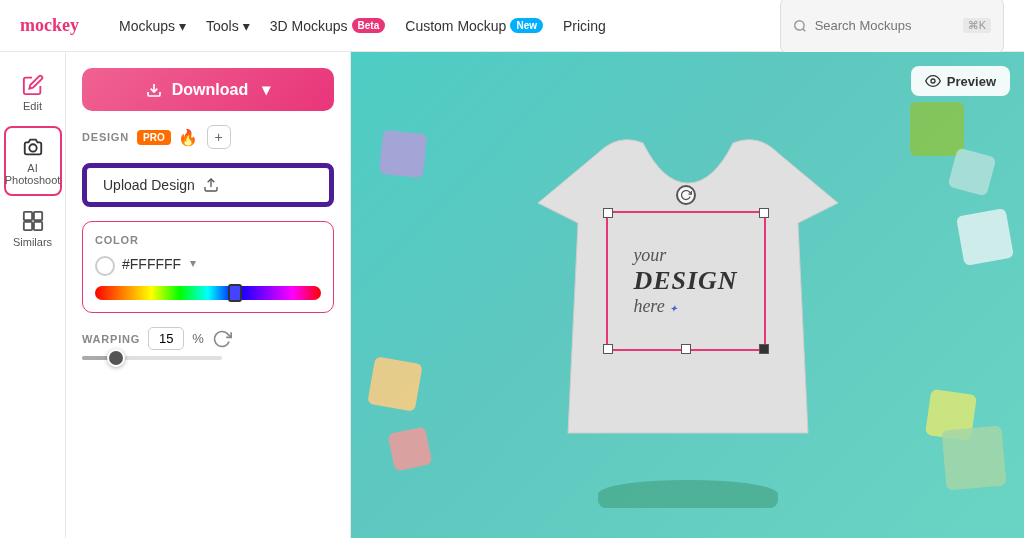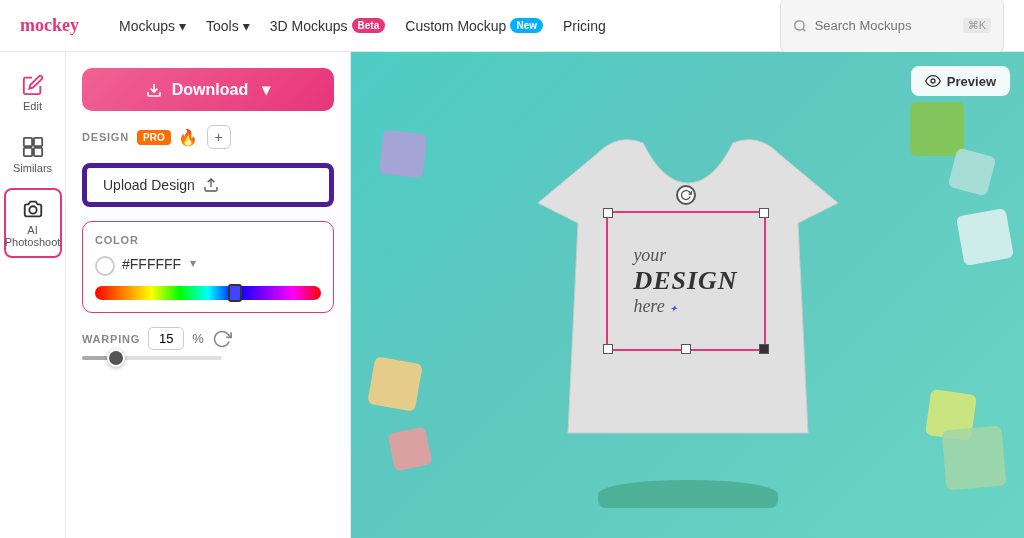--- a/index.html
+++ b/index.html
@@ -126,36 +126,36 @@
 
     <div class="sidebar-icon-item">
       <svg width="22" height="22" viewBox="0 0 24 24" fill="none" stroke="#e8357a" stroke-width="2">
           <path d="M11 4H4a2 2 0 0 0-2 2v14a2 2 0 0 0 2 2h14a2 2 0 0 0 2-2v-7"></path>
           <path d="M18.5 2.5a2.121 2.121 0 0 1 3 3L12 15l-4 1 1-4 9.5-9.5z"></path>
         </svg>
       <span class="sidebar-icon-label">Edit</span>
     </div>
 
 
+    <div class="sidebar-icon-item active-red">
+      <svg width="22" height="22" viewBox="0 0 24 24" fill="none" stroke="#333" stroke-width="2">
+          <circle cx="12" cy="13" r="4"></circle>
+          <path d="M5 7h2l2-3h6l2 3h2a2 2 0 0 1 2 2v9a2 2 0 0 1-2 2H5a2 2 0 0 1-2-2V9a2 2 0 0 1 2-2z"></path>
+        </svg>
+      <span class="sidebar-icon-label">AI Photoshoot</span>
+    </div>
+
     <div class="sidebar-icon-item">
       <svg width="22" height="22" viewBox="0 0 24 24" fill="none" stroke="#555" stroke-width="2">
           <rect x="2" y="2" width="9" height="9" rx="1"></rect>
           <rect x="13" y="2" width="9" height="9" rx="1"></rect>
           <rect x="2" y="13" width="9" height="9" rx="1"></rect>
           <rect x="13" y="13" width="9" height="9" rx="1"></rect>
         </svg>
       <span class="sidebar-icon-label">Similars</span>
-    </div>
-
-    <div class="sidebar-icon-item active-red">
-      <svg width="22" height="22" viewBox="0 0 24 24" fill="none" stroke="#333" stroke-width="2">
-          <circle cx="12" cy="13" r="4"></circle>
-          <path d="M5 7h2l2-3h6l2 3h2a2 2 0 0 1 2 2v9a2 2 0 0 1-2 2H5a2 2 0 0 1-2-2V9a2 2 0 0 1 2-2z"></path>
-        </svg>
-      <span class="sidebar-icon-label">AI Photoshoot</span>
     </div>
   </aside>
 
   <div class="controls-panel">
 
     <button class="download-btn">
       <svg width="16" height="16" viewBox="0 0 24 24" fill="none" stroke="#fff" stroke-width="2.5">
           <path d="M21 15v4a2 2 0 0 1-2 2H5a2 2 0 0 1-2-2v-4"></path>
           <polyline points="7 10 12 15 17 10"></polyline>
           <line x1="12" y1="15" x2="12" y2="3"></line>

